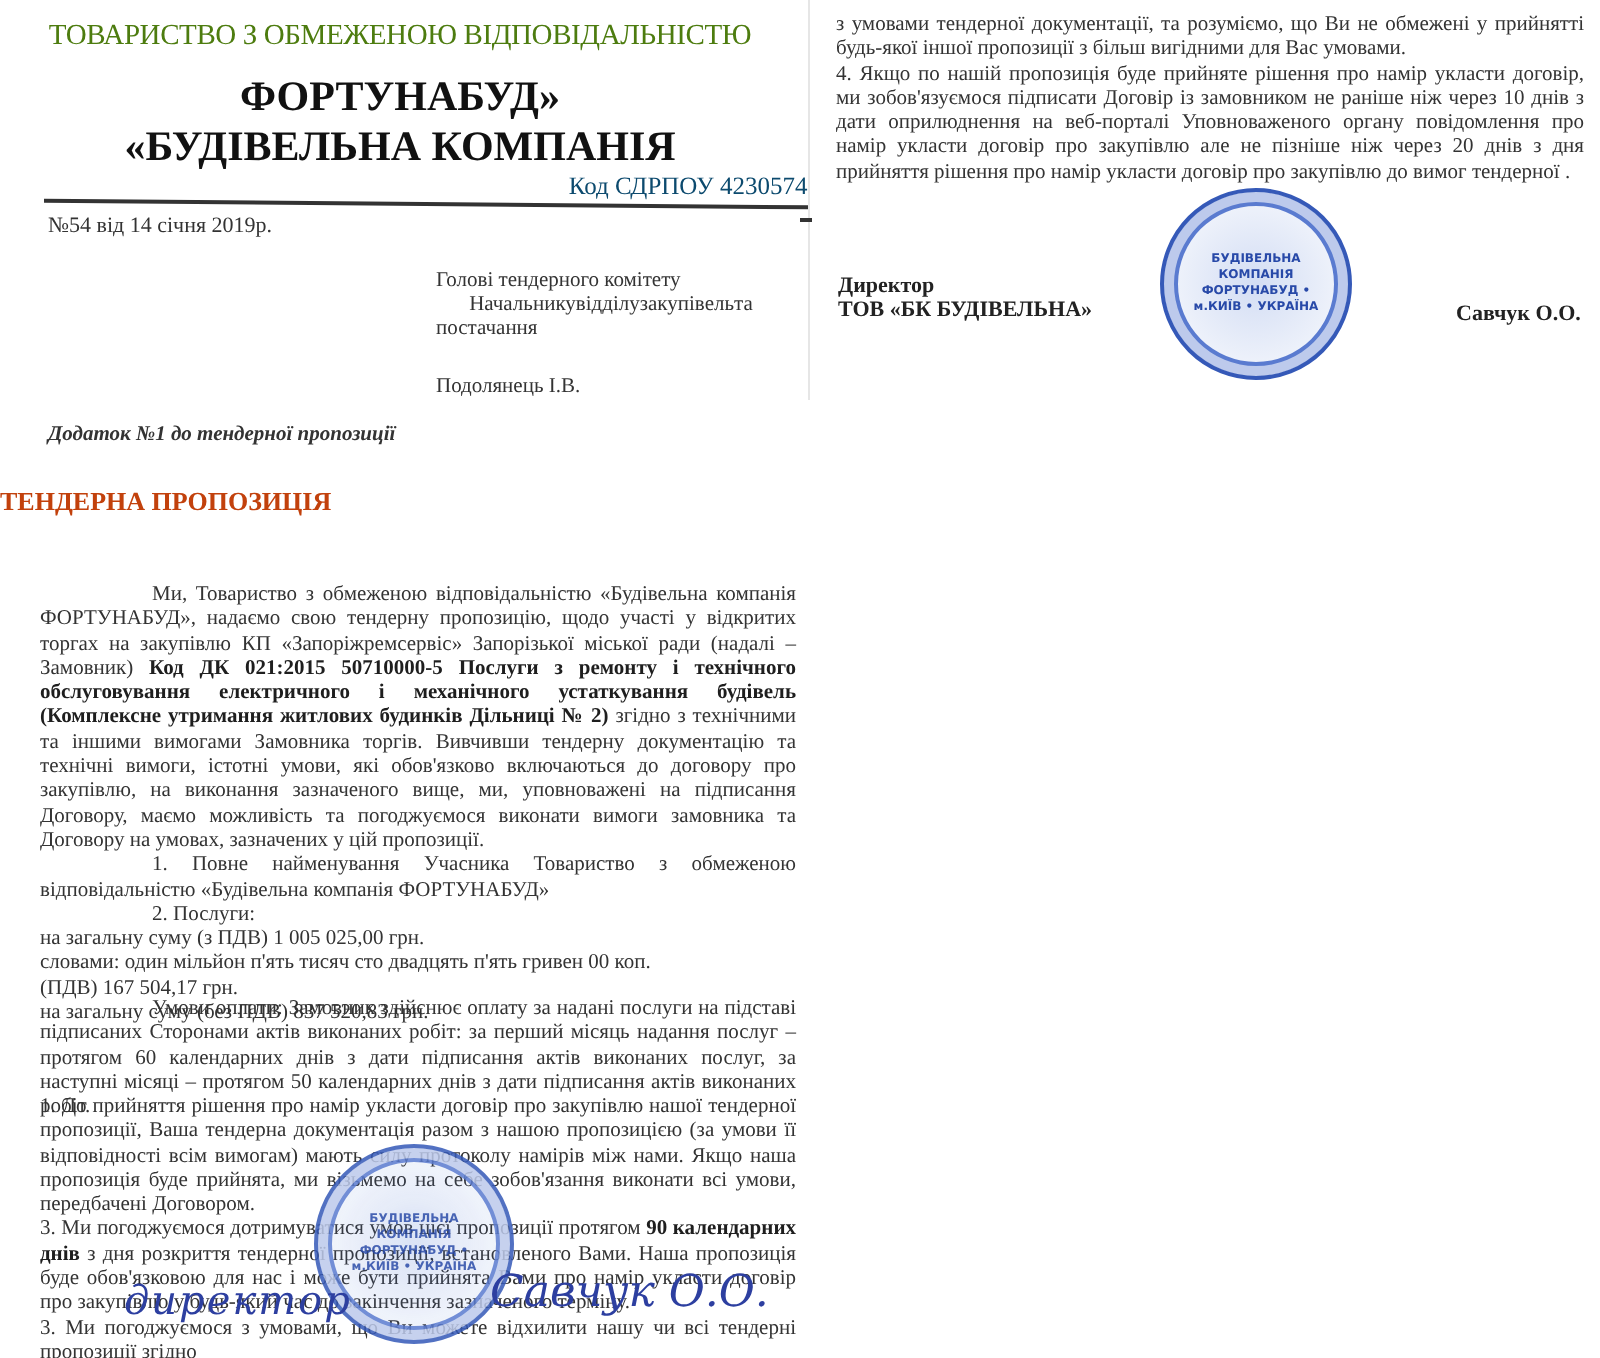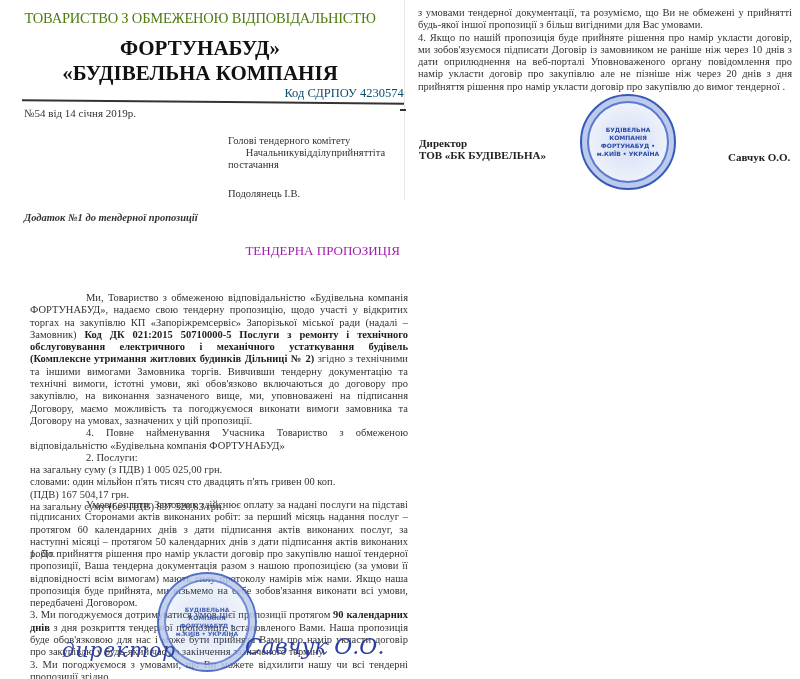--- a/index.html
+++ b/index.html
@@ -9,28 +9,28 @@
   .left-page { left:0; top:0; width:405px; height:679px; }
   .right-page { left:405px; top:0; width:395px; height:200px; }
   .divider-v { position:absolute; left:404px; top:0; width:1px; height:200px; background:#e6e6e6; }
 
   .hdr1 { position:absolute; left:0; top:10px; width:400px; text-align:center; font-size:14.5px; letter-spacing:-0.2px; color:#4d7c0f; }
   .hdr2 { position:absolute; left:0; top:36px; width:400px; text-align:center; font-size:21px; font-weight:bold; line-height:25px; color:#111; }
   .hdr-code { position:absolute; left:0; top:86px; width:410px; text-align:right; font-size:12.5px; color:#0c4a6e; }
   .hdr-rule { position:absolute; left:22px; top:101px; width:383px; height:2px; background:#333; transform:rotate(0.5deg); }
   .letter-no { position:absolute; left:24px; top:107px; font-size:11px; color:#333; }
 
-  .addressee { position:absolute; left:228px; top:135px; width:175px; font-size:10.5px; line-height:12px; color:#333; }
+  .addressee { position:absolute; left:218px; top:135px; width:175px; font-size:10.5px; line-height:12px; color:#333; }
   .addressee .justify { display:flex; justify-content:center; }
   .addressee .name { margin-top:17px; }
 
   .appendix { position:absolute; left:24px; top:212px; font-size:10.5px; font-style:italic; font-weight:bold; color:#333; }
-  .title { position:absolute; left:0; top:243px; width:400px; text-align:right; font-size:13px; font-weight:normal; color:#a21caf; }
+  .title { position:absolute; left:0; top:243px; width:400px; text-align:left; font-size:13px; font-weight:bold; color:#c2410c; }
 
-  .body-text { position:absolute; left:20px; width:378px; font-size:10.5px; line-height:12.3px; color:#333; text-align:justify;margin-left:10px; }
+  .body-text { position:absolute; left:20px; width:378px; font-size:10.5px; line-height:12.3px; color:#333; text-align:justify; }
   .body-text p { margin:0; }
   .indent { text-indent:56px; }
   .b { font-weight:bold; color:#1e1e1e; }
 
   .right-text { position:absolute; left:418px; top:7px; width:374px; font-size:10.5px; line-height:12.3px; color:#333; text-align:justify;font-family:Liberation Serif, serif; }
   .right-text p { margin:0; }
 
   .r-rule { position:absolute; left:400px; top:109px; width:6px; height:2px; background:#333; }
   .sig-title { position:absolute; left:419px; top:137px; font-size:11px; font-weight:bold; line-height:12px; color:#222; }
   .sig-name { position:absolute; left:728px; top:151px; font-size:11px; font-weight:bold; color:#222; }
@@ -55,35 +55,35 @@
   </div>
   <div class="hdr-code">Код СДРПОУ 42305745</div>
   <div class="hdr-rule"></div>
   <div class="letter-no">№54 від 14 січня 2019р.</div>
 
   <div class="addressee">
     <div>Голові тендерного комітету</div>
     <div class="justify">
       <span>Начальнику</span>
       <span>відділу</span>
-      <span>прийнятті</span>
+      <span>закупівель</span>
       <span>та</span>
     </div>
     <div>постачання</div>
     <div class="name">Подолянець І.В.</div>
   </div>
 
   <div class="appendix">Додаток №1 до тендерної пропозиції</div>
   <div class="title">ТЕНДЕРНА ПРОПОЗИЦІЯ</div>
 
   <div class="body-text" style="top:292px;">
     <p class="indent">
       <span>Ми, Товариство з обмеженою відповідальністю «Будівельна компанія ФОРТУНАБУД», надаємо свою тендерну пропозицію, щодо участі у відкритих торгах на закупівлю КП «Запоріжремсервіс» Запорізької міської ради (надалі – Замовник) </span><span class="b">Код ДК 021:2015 50710000-5 Послуги з ремонту і технічного обслуговування електричного і механічного устаткування будівель (Комплексне утримання житлових будинків Дільниці № 2)</span><span> згідно з технічними та іншими вимогами Замовника торгів. Вивчивши тендерну документацію та технічні вимоги, істотні умови, які обов'язково включаються до договору про закупівлю, на виконання зазначеного вище, ми, уповноважені на підписання Договору, маємо можливість та погоджуємося виконати вимоги замовника та Договору на умовах, зазначених у цій пропозиції.</span>
     </p>
-    <p class="indent">4. Повне найменування Учасника Товариство з обмеженою відповідальністю «Будівельна компанія ФОРТУНАБУД»</p>
+    <p class="indent">1. Повне найменування Учасника Товариство з обмеженою відповідальністю «Будівельна компанія ФОРТУНАБУД»</p>
     <p class="indent">2. Послуги:</p>
     <p>на загальну суму (з ПДВ) 1 005 025,00 грн.</p>
     <p>словами: один мільйон п'ять тисяч сто двадцять п'ять гривен 00 коп.</p>
     <p>(ПДВ) 167 504,17 грн.</p>
     <p>на загальну суму (без ПДВ) 837 520,83 грн.</p>
   </div>
 
   <div class="body-text" style="top:499px;">
     <p class="indent">Умови оплати: Замовник здійснює оплату за надані послуги на підставі підписаних Сторонами актів виконаних робіт: за перший місяць надання послуг – протягом 60 календарних днів з дати підписання актів виконаних послуг, за наступні місяці – протягом 50 календарних днів з дати підписання актів виконаних робіт.</p>
   </div>

